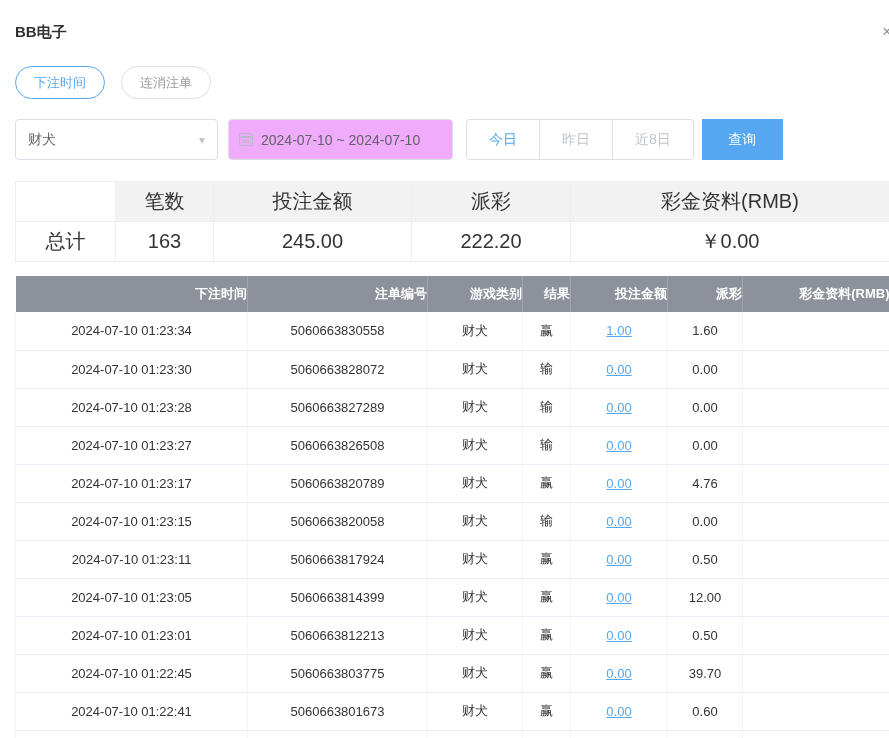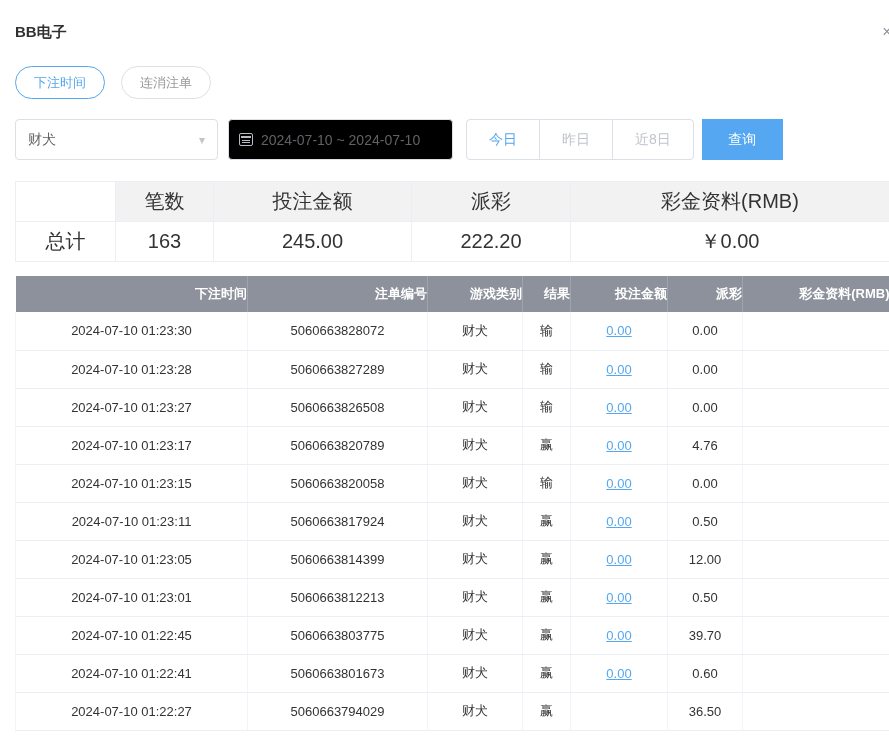--- a/index.html
+++ b/index.html
@@ -17,21 +17,21 @@
     background:#fff; font-size:13px; color:#999; display:flex; align-items:center; cursor:pointer; }
   .tab.active { border-color:#54a7f0; color:#54a7f0; }
 
   .filter-row { display:flex; align-items:center; margin-top:20px; }
   .select-box { width:203px; height:41px; border:1px solid #dcdfe6; border-radius:4px;
     display:flex; align-items:center; justify-content:space-between; padding:0 12px;
     font-size:14px; color:#606266; cursor:pointer; background:#fff; }
   .select-box .chev { color:#c0c4cc; font-size:12px; }
   .date-box { width:225px; height:41px; border:1px solid #dcdfe6; border-radius:4px;
     display:flex; align-items:center; padding:0 10px; margin-left:10px; gap:8px;
-    font-size:14px; color:#606266; background:#000000; cursor:pointer; }
+    font-size:14px; color:#606266; background:#f0abfc; cursor:pointer; }
   .cal-icon { width:14px; height:13px; border:1px solid #b7bcc4; border-radius:2px; position:relative; flex:0 0 auto; }
   .cal-icon::before { content:""; position:absolute; left:1px; right:1px; top:2px; height:2px; background:#b7bcc4; }
   .cal-icon::after { content:""; position:absolute; left:2px; top:6px; width:8px; height:1px;
     background:#b7bcc4; box-shadow:0 2px 0 #b7bcc4; }
   .btn-group { display:flex; margin-left:13px; }
   .qbtn { height:41px; padding:0 22px; border:1px solid #dcdfe6; background:#fff;
     font-size:14px; color:#c0c4cc; cursor:pointer; margin-left:-1px; }
   .qbtn:first-child { border-radius:4px 0 0 4px; margin-left:0; }
   .qbtn:last-child { border-radius:0 4px 4px 0; }
   .qbtn.active { color:#54a7f0; position:relative; z-index:1; }
@@ -130,20 +130,29 @@
         <th>注单编号</th>
         <th>游戏类别</th>
         <th>结果</th>
         <th>投注金额</th>
         <th>派彩</th>
         <th>彩金资料(RMB)</th>
       </tr>
     </thead>
     <tbody>
         <tr>
+          <td>2024-07-10 01:23:34</td>
+          <td>5060663830558</td>
+          <td>财犬</td>
+          <td>赢</td>
+          <td><a href="#" class="amt-link">1.00</a></td>
+          <td>1.60</td>
+          <td></td>
+        </tr>
+        <tr>
           <td>2024-07-10 01:23:30</td>
           <td>5060663828072</td>
           <td>财犬</td>
           <td>输</td>
           <td><a href="#" class="amt-link">0.00</a></td>
           <td>0.00</td>
           <td></td>
         </tr>
         <tr>
           <td>2024-07-10 01:23:28</td>

